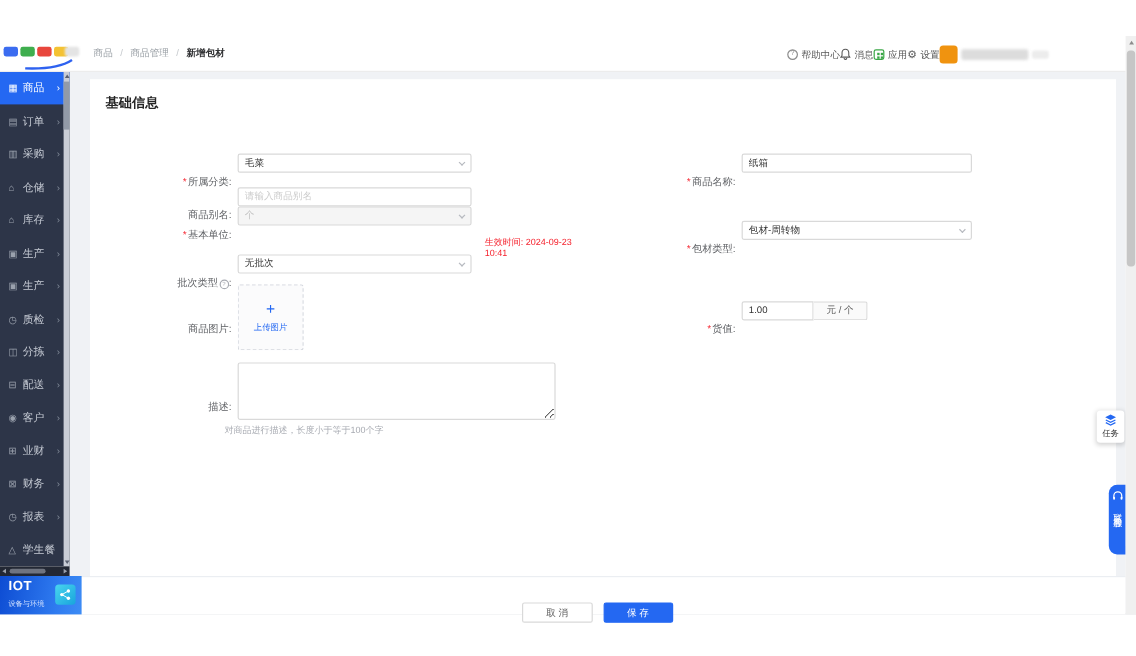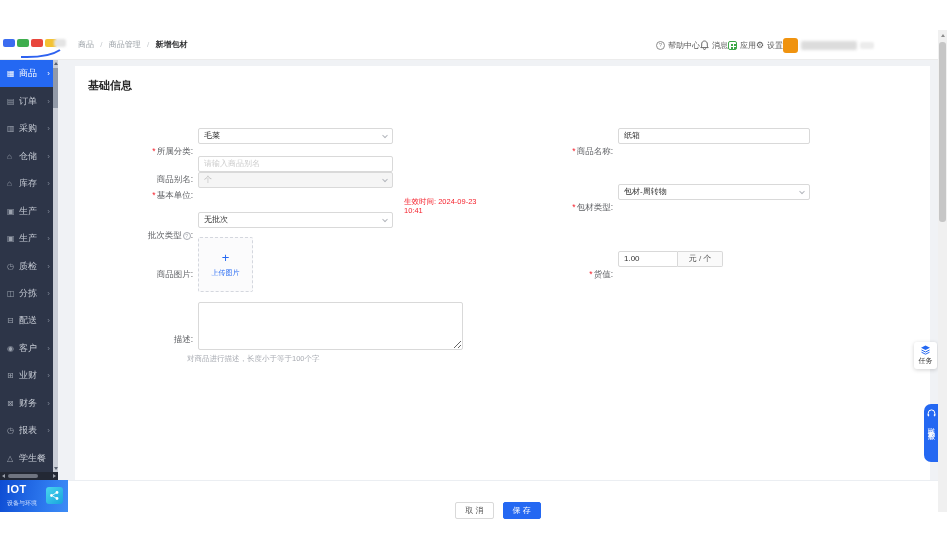--- a/index.html
+++ b/index.html
@@ -76,21 +76,21 @@
 
   .upload-box { width:55px; height:55px; border:1px dashed #d4d7de; border-radius:2px; background:#fbfbfc; display:flex; flex-direction:column; align-items:center; justify-content:center; cursor:pointer; }
   .upload-plus { font-size:13px; color:#2468f2; line-height:14px; }
   .upload-text { font-size:7px; color:#2468f2; margin-top:3px; }
 
   .desc-area { width:265px; height:48px; resize:both; padding:3px 5px; outline:none; }
   .desc-hint { position:absolute; left:187px; top:354px; font-size:7.5px; color:#a8abb2; z-index:3; }
 
   
   .footer-bar { position:absolute; left:58px; top:480px; width:880px; height:32px; background:#fff; border-top:1px solid #ebeef2; display:flex; align-items:center; justify-content:center; gap:9px; z-index:3; }
-  .btn { height:17px; padding:0 9px; font-size:8px; border-radius:2px; display:flex; align-items:center; cursor:pointer; font-family:inherit;margin-top:27px; }
+  .btn { height:17px; padding:0 19px; font-size:8px; border-radius:2px; display:flex; align-items:center; cursor:pointer; font-family:inherit;margin-top:27px; }
   .btn-default { background:#fff; border:1px solid #d9d9d9; color:#595959; }
   .btn-primary { background:#2468f2; border:1px solid #2468f2; color:#fff; }
 
   
   .task-float { position:absolute; left:914px; top:342px; width:23px; height:27px; background:#fff; border-radius:3px; box-shadow:0 1px 4px rgba(0,0,0,.18); display:flex; flex-direction:column; align-items:center; justify-content:center; z-index:6; cursor:pointer; }
   .task-label { font-size:7px; color:#333; margin-top:1px; }
   .service-float { position:absolute; left:924px; top:404px; width:14px; height:58px; background:#2468f2; border-radius:7px 0 0 7px; display:flex; flex-direction:column; align-items:center; padding-top:5px; z-index:6; cursor:pointer; }
   .service-label { writing-mode:vertical-rl; font-size:7.5px; color:#fff; letter-spacing:2px; margin-top:3px; }
 
   .page-scrollbar { position:absolute; left:938px; top:30px; width:9px; height:482px; background:#f0f0f0; z-index:7; }

